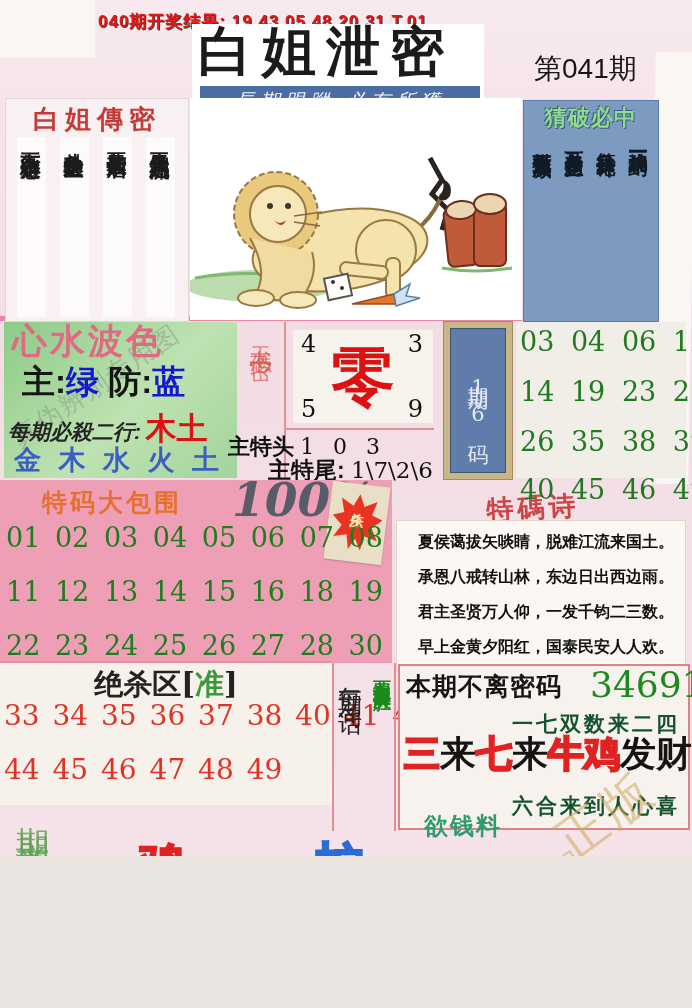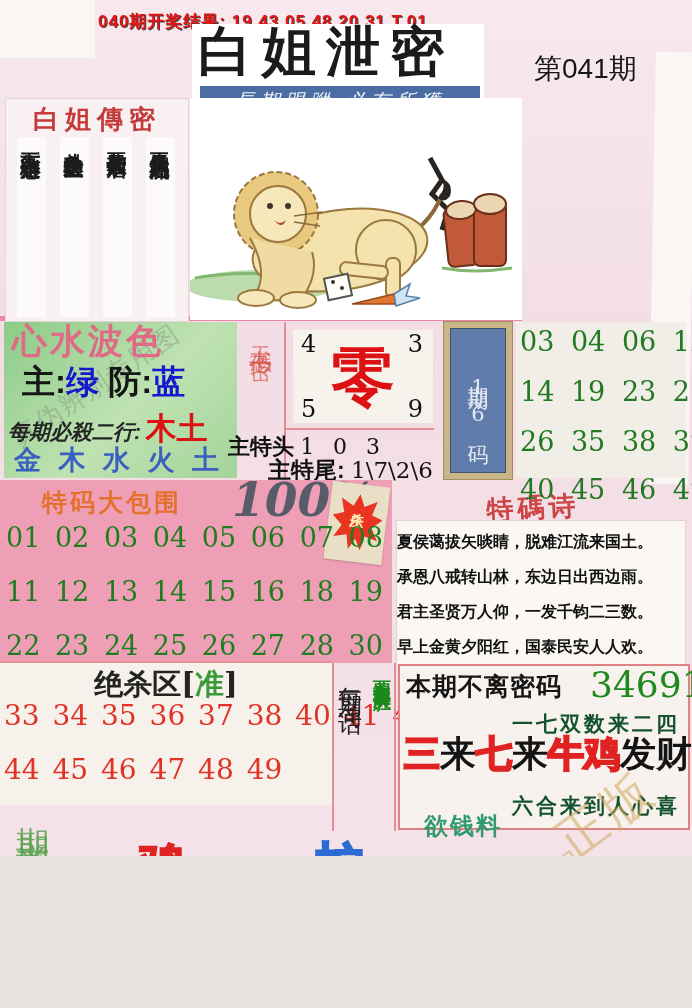--- a/index.html
+++ b/index.html
@@ -52,21 +52,21 @@
   #badge{left:328px;top:4px;width:58px;height:78px;background:#e9dec6;transform:rotate(7deg);
          box-shadow:0 1px 2px rgba(0,0,0,.2);}
   #badge-star{position:absolute;left:4px;top:10px;width:50px;height:56px;background:#e83420;
               clip-path:polygon(50% 0%,61% 22%,86% 10%,78% 35%,100% 42%,80% 58%,94% 80%,68% 74%,62% 100%,50% 80%,38% 100%,32% 74%,6% 80%,20% 58%,0% 42%,22% 35%,14% 10%,39% 22%);}
   #badge-text{position:absolute;left:20px;top:18px;font-size:14px;color:#ffe9b0;writing-mode:vertical-rl;
               text-orientation:upright;font-weight:bold;}
   
   #poem-title{left:458px;top:490px;width:150px;text-align:center;font-size:27px;font-weight:bold;
               color:#cc4444;letter-spacing:4px;font-family:"DejaVu Serif",serif;transform:rotate(-3deg);}
   #poem-box{left:396px;top:520px;width:290px;height:148px;background:#fbf8f4;border:1px solid #e2d2ca;
-            padding:3px 0;box-sizing:border-box;}
+            padding:3px 21px;box-sizing:border-box;}
   #poem-box div{font-size:16px;font-weight:bold;line-height:35px;white-space:nowrap;color:#101010;}
   
   #killzone{left:0;top:661px;width:332px;height:142px;background:#f6f1ea;border-top:2px solid #e8909c;}
   #killzone-head{width:100%;text-align:center;top:2px;font-size:29px;font-weight:900;color:#232323;
                  font-family:"DejaVu Serif",serif;}
   #killzone-head .mark{color:#3a9a3a;}
   .rowred{left:4px;font-size:28px;color:#e03226;word-spacing:4px;}
   .vline{width:2px;background:#e58c96;}
   #sentence-black{left:334px;top:668px;height:158px;font-size:24px;color:#242424;
                   font-family:"DejaVu Serif",serif;letter-spacing:6px;}
@@ -147,20 +147,29 @@
       <ellipse cx="66" cy="200" rx="18" ry="8" fill="#f7e8bc" stroke="#9a7840" stroke-width="2"></ellipse>
       <ellipse cx="108" cy="202" rx="18" ry="8" fill="#f7e8bc" stroke="#9a7840" stroke-width="2"></ellipse>
       <rect x="136" y="178" width="24" height="22" fill="#fffef8" stroke="#555" stroke-width="2" transform="rotate(-12 148 189)"></rect>
       <circle cx="143" cy="184" r="2" fill="#333"></circle>
         <circle cx="152" cy="190" r="2" fill="#333"></circle>
       <path d="M162 206 L 204 196 L 206 206 Z" fill="#e07830" stroke="#9a4a1a" stroke-width="1.5"></path>
       <path d="M204 196 l 16 -10 l -4 12 l 14 2 l -24 8 Z" fill="#cfe4f2" stroke="#5580a8" stroke-width="1.5"></path>
     </svg>
   </div>
 
+  <div id="right-panel" class="abs">
+    <div id="right-title" class="abs">猜破必中</div>
+    <div class="abs col-wrap" style="left:2px;top:36px;width:128px;height:180px;">
+      <div class="v vcol">横七竖八可加减</div>
+      <div class="v vcol">万马奔腾尘土扬</div>
+      <div class="v vcol">良策妙计计计绝</div>
+      <div class="v vcol">烧鸡杀牛一一到</div>
+    </div>
+  </div>
 
   <div id="heart" class="abs">
     <div id="heart-watermark" class="abs">真伪辨别专用图</div>
     <div id="heart-title" class="abs">心水波色</div>
     <div class="abs" style="left:18px;top:38px;font-size:33px;white-space:nowrap;">
       <span class="ink">主:</span><span class="blue-char">绿</span>
       <span class="ink">防:</span><span class="blue-char">蓝</span>
     </div>
     <div class="abs" style="left:4px;top:86px;white-space:nowrap;">
       <span style="font-size:21px;font-weight:900;font-style:italic;color:#242424;">每期必殺二行:</span>

